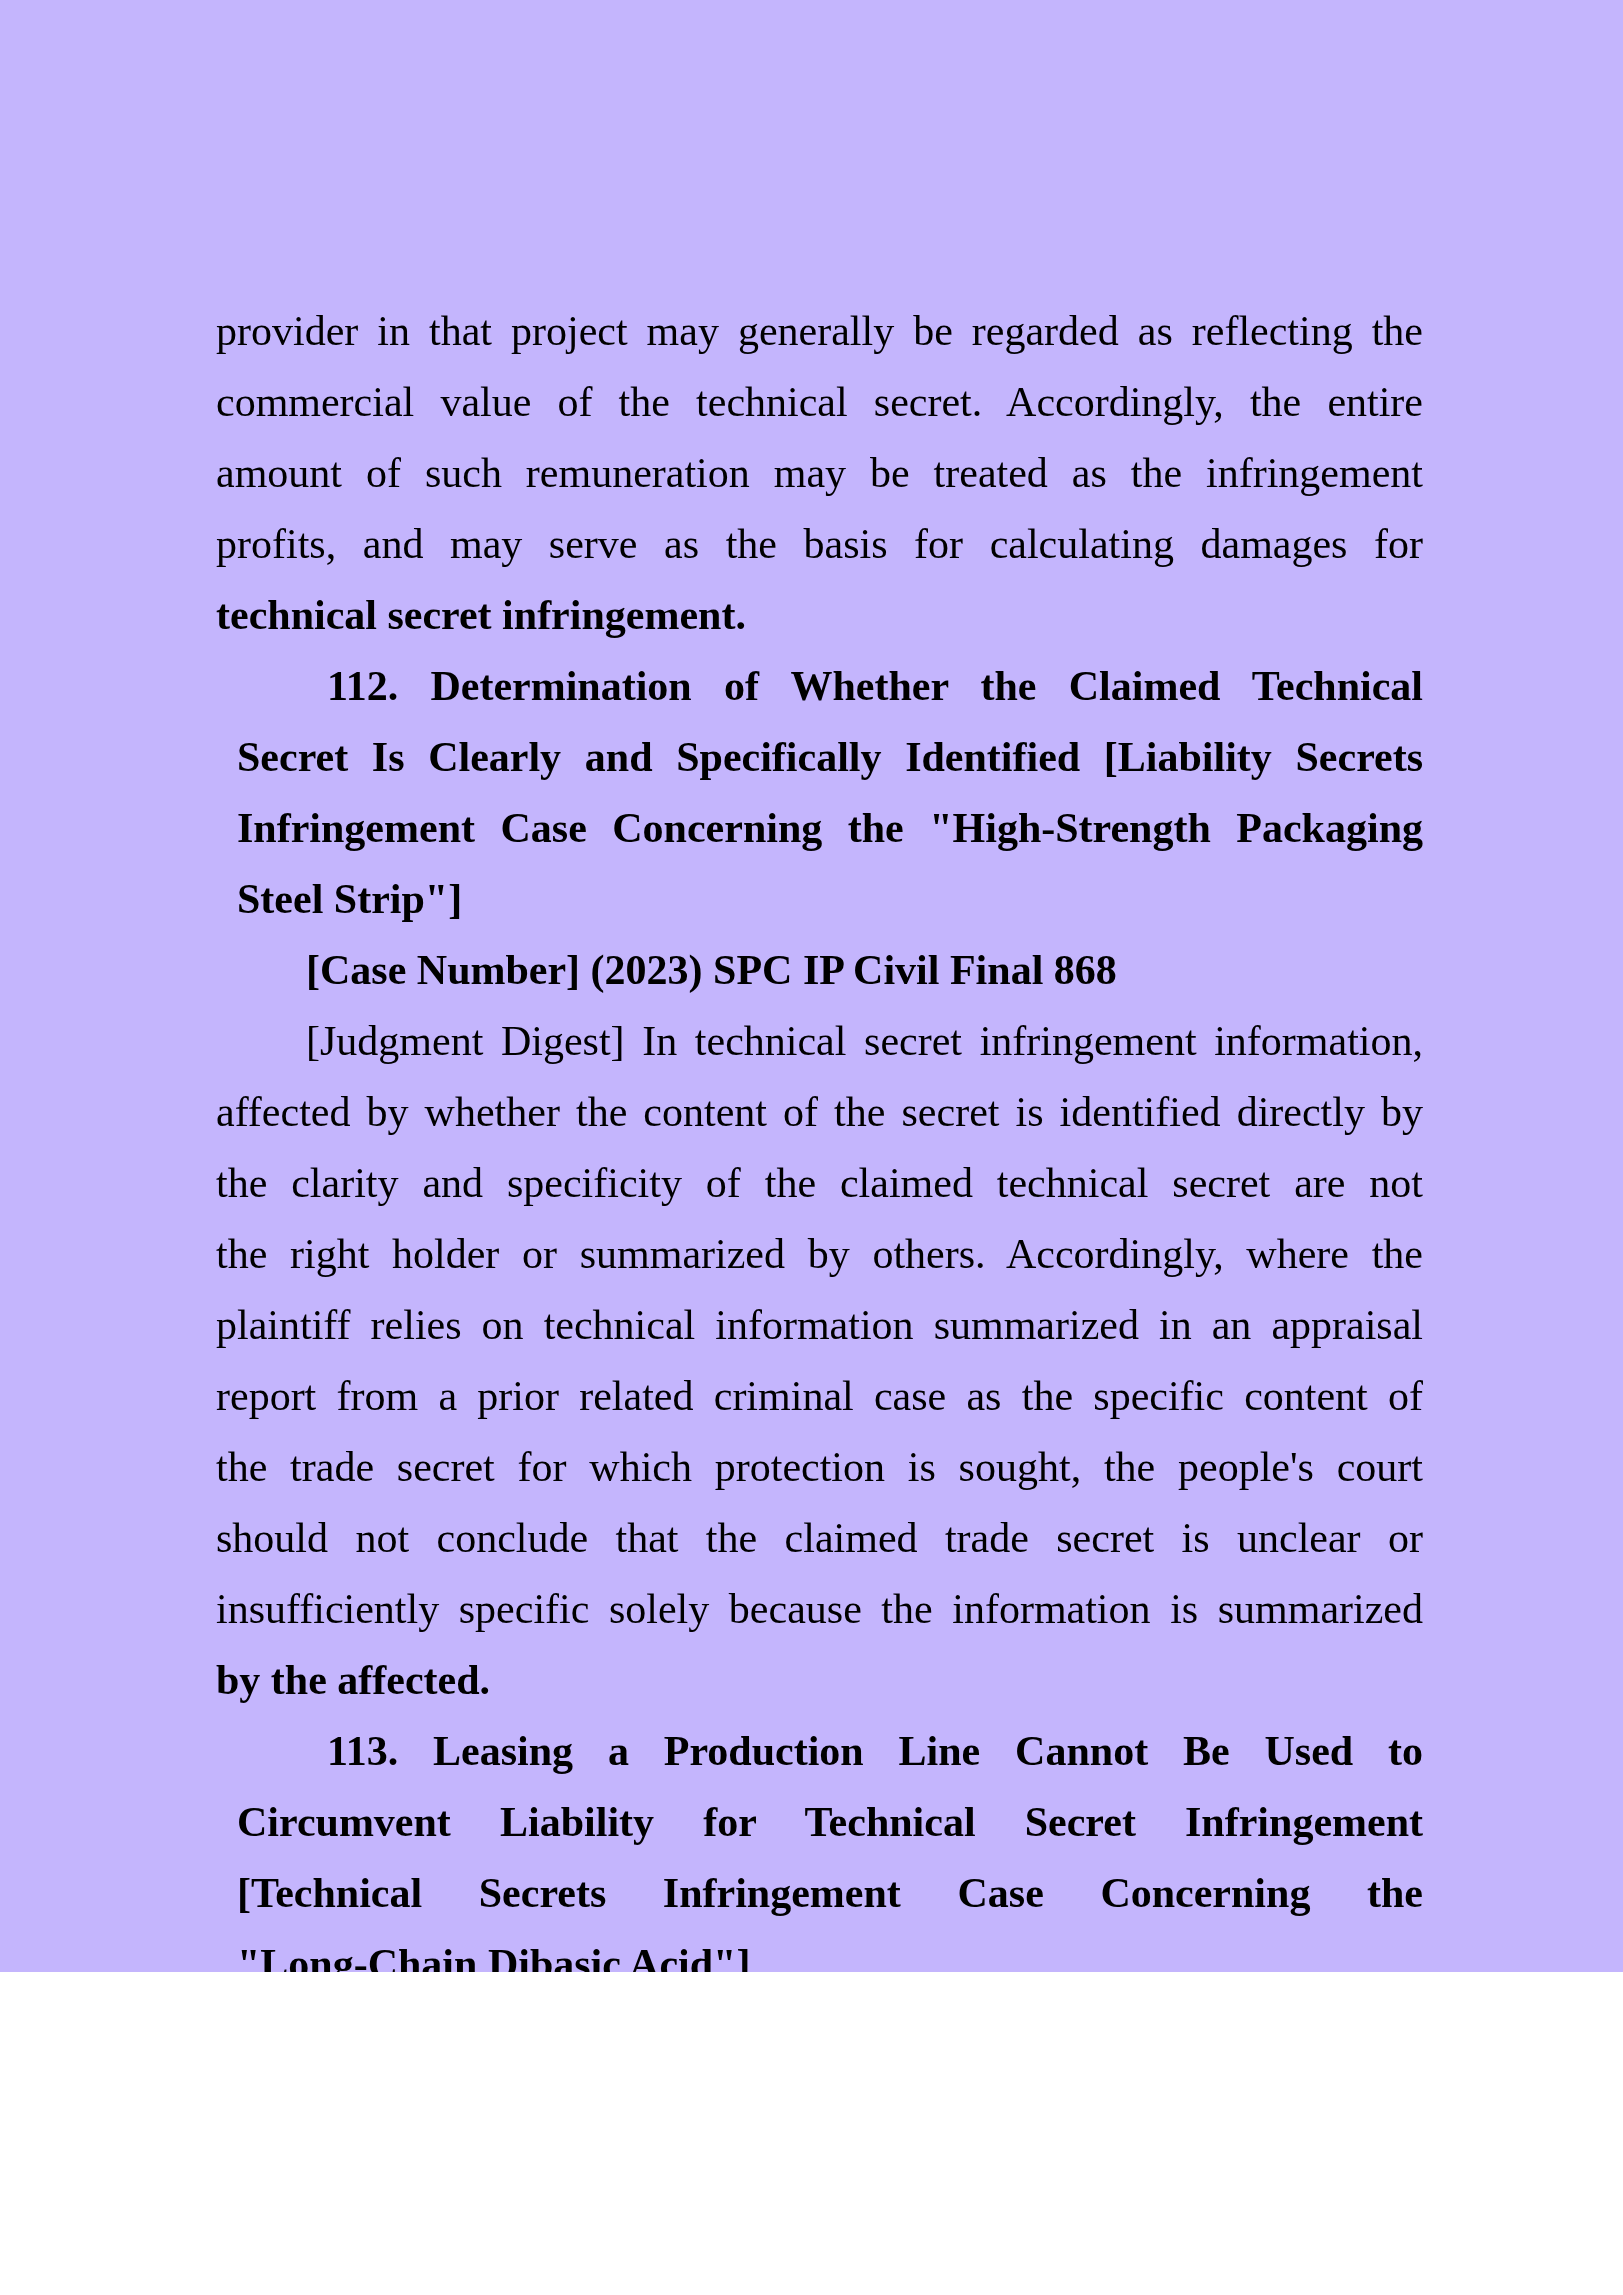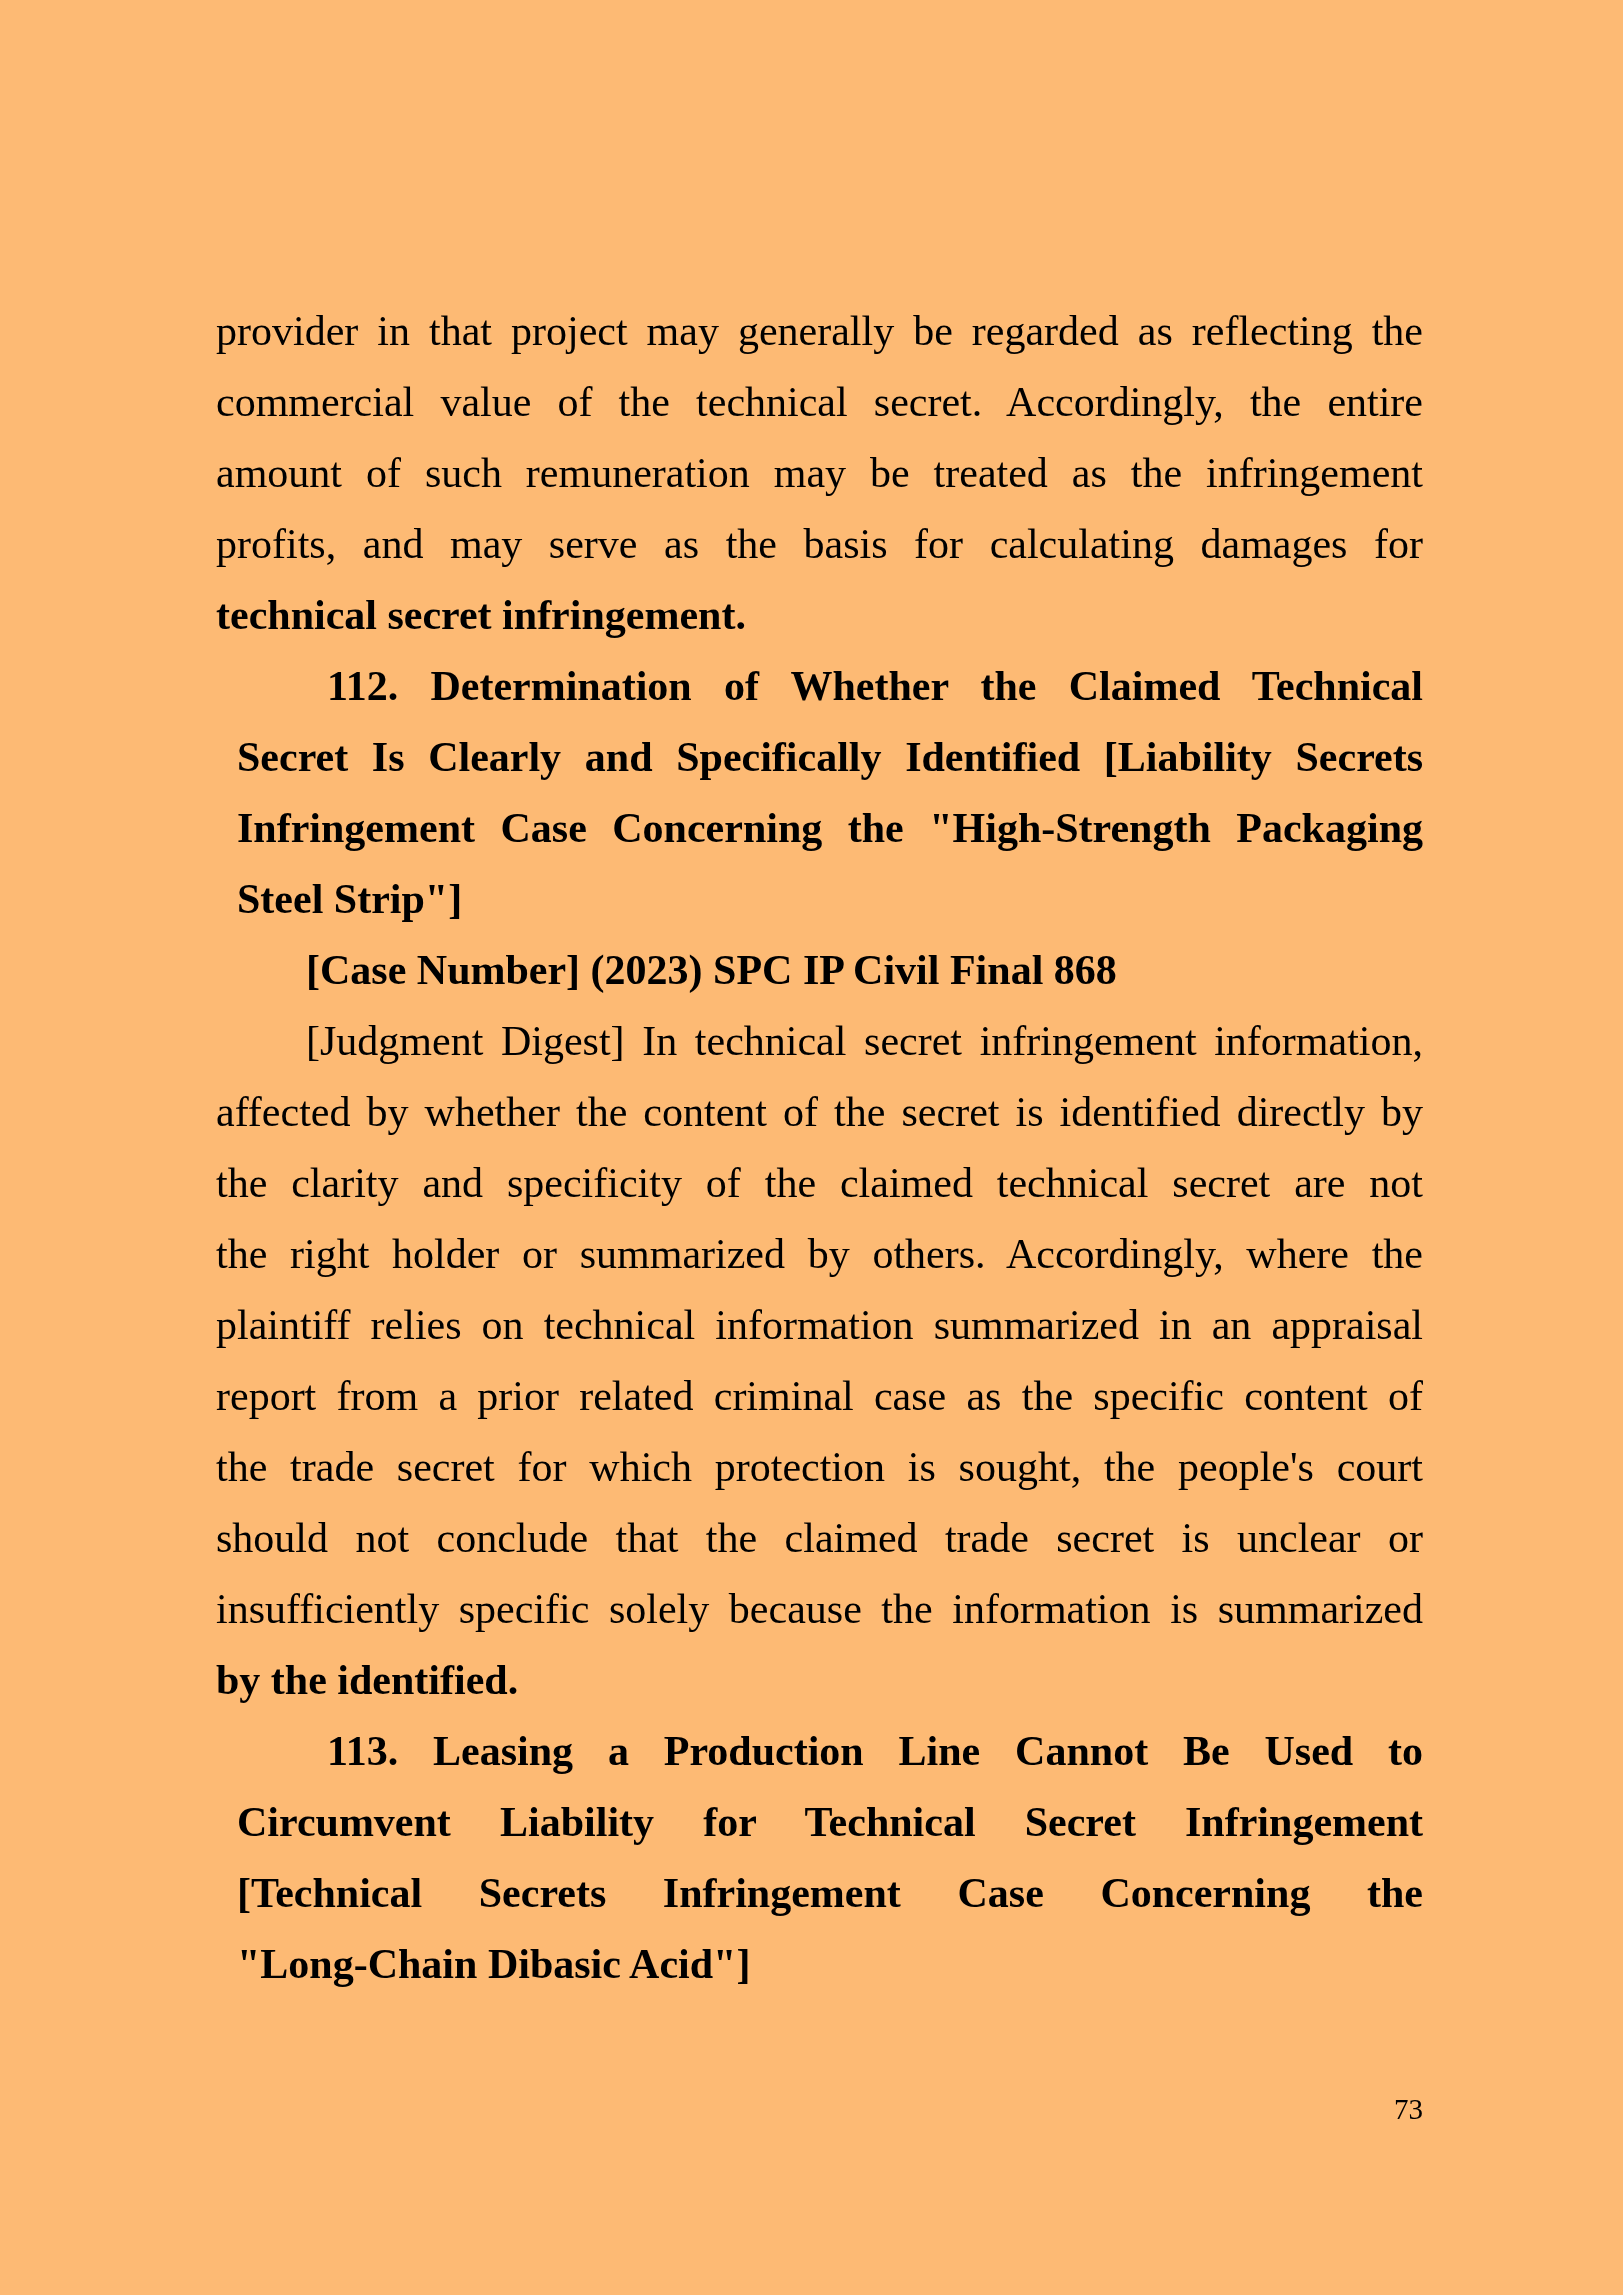--- a/index.html
+++ b/index.html
@@ -5,22 +5,22 @@
   html, body { margin: 0; padding: 0; }
   body {
     width: 1623px;
     height: 2295px;
     background: #ffffff;
     font-family: "Liberation Serif", serif;
   }
   .page {
     position: relative;
     width: 1623px;
-    height: 2295px;
-    background: #fdba74;
+    height: 1972px;
+    background: #c4b5fd;
     color: #000000;
     overflow: hidden;
   }
   .text-block {
     position: absolute;
     left: 216px;
     top: 296px;
     width: 1207px;
   }
   .para {
@@ -71,21 +71,21 @@
     <div class="para indent">
         <div class="line first">[Judgment Digest] In technical secret infringement information,</div>
         <div class="line">affected by whether the content of the secret is identified directly by</div>
         <div class="line">the clarity and specificity of the claimed technical secret are not</div>
         <div class="line">the right holder or summarized by others. Accordingly, where the</div>
         <div class="line">plaintiff relies on technical information summarized in an appraisal</div>
         <div class="line">report from a prior related criminal case as the specific content of</div>
         <div class="line">the trade secret for which protection is sought, the people's court</div>
         <div class="line">should not conclude that the claimed trade secret is unclear or</div>
         <div class="line">insufficiently specific solely because the information is summarized</div>
-        <div class="line last">by the identified.</div>
+        <div class="line last">by the affected.</div>
       </div>
     <div class="para bold indent">
         <div class="line first">113. Leasing a Production Line Cannot Be Used to</div>
         <div class="line">Circumvent Liability for Technical Secret Infringement</div>
         <div class="line">[Technical Secrets Infringement Case Concerning the</div>
         <div class="line last">"Long-Chain Dibasic Acid"]</div>
       </div>
   </div>
   <div class="page-number">73</div>
 </div>

